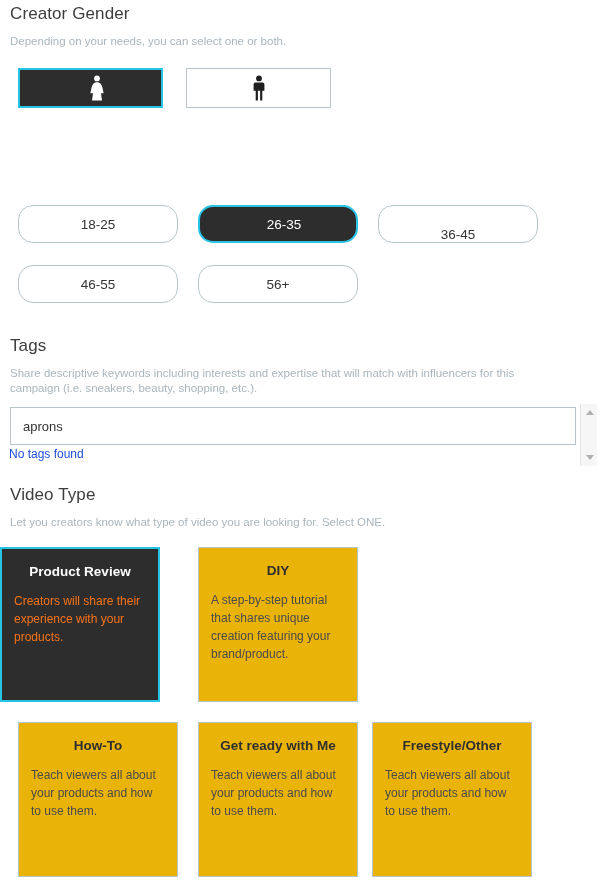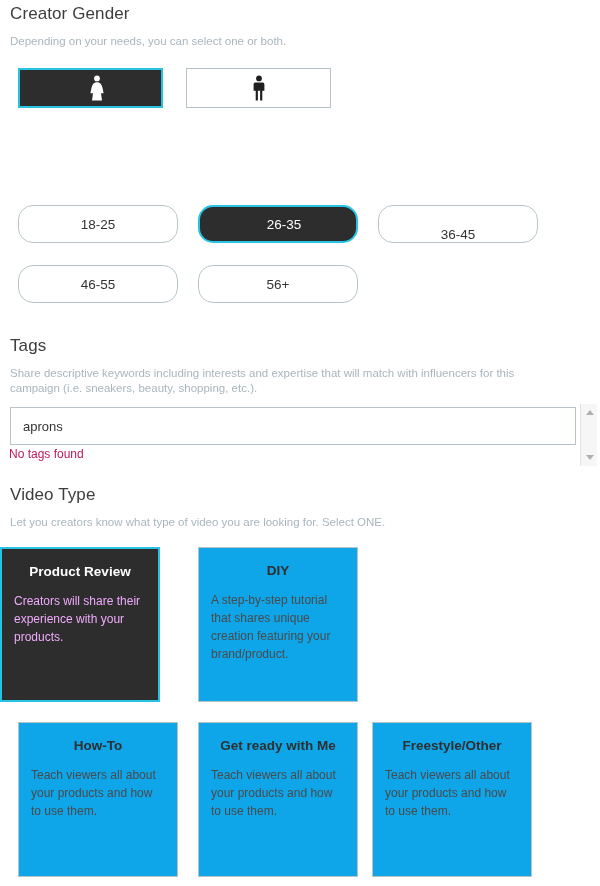--- a/index.html
+++ b/index.html
@@ -89,21 +89,21 @@
     color: #333333;
     padding: 16px 12px;
     outline: none;
   }
 
   .tags-status {
     position: absolute;
     left: 9px;
     top: 447px;
     font-size: 12px;
-    color: #be185d;
+    color: #1d4ed8;
   }
 
   
   .scrollbar {
     position: absolute;
     left: 580px;
     top: 404px;
     width: 17px;
     height: 62px;
     background: #f6f6f6;
@@ -123,21 +123,21 @@
     border-right: 4px solid transparent;
   }
   .tri.up   { border-bottom: 5px solid #b0b0b0; }
   .tri.down { border-top: 5px solid #b0b0b0; }
 
   
   .vcard {
     position: absolute;
     width: 160px;
     height: 155px;
-    background: #0ea5e9;
+    background: #eab308;
     border: 1px solid #b7c5ca;
     padding: 14px 12px 10px 12px;
     cursor: pointer;
     user-select: none;
   }
   .vcard.selected {
     background: #2d2d2d;
     border: 2px solid #27c3e4;
   }
   .vcard-title {
@@ -147,21 +147,21 @@
     text-align: center;
     margin-bottom: 12px;
     line-height: 17px;
   }
   .vcard.selected .vcard-title { color: #ffffff; }
   .vcard-desc {
     font-size: 12px;
     color: #4a4a4a;
     line-height: 18px;
   }
-  .vcard.selected .vcard-desc { color: #f0abfc; }
+  .vcard.selected .vcard-desc { color: #f97316; }
 
   #vt-0 { left: 0;  top: 547px; }
   #vt-1 { left: 198px; top: 547px; }
   #vt-2 { left: 378px; top: 547px; }
   #vt-3 { left: 18px;  top: 722px; }
   #vt-4 { left: 198px; top: 722px; }
   #vt-5 { left: 372px; top: 722px; }
 </style>
 </head>
 <body>

